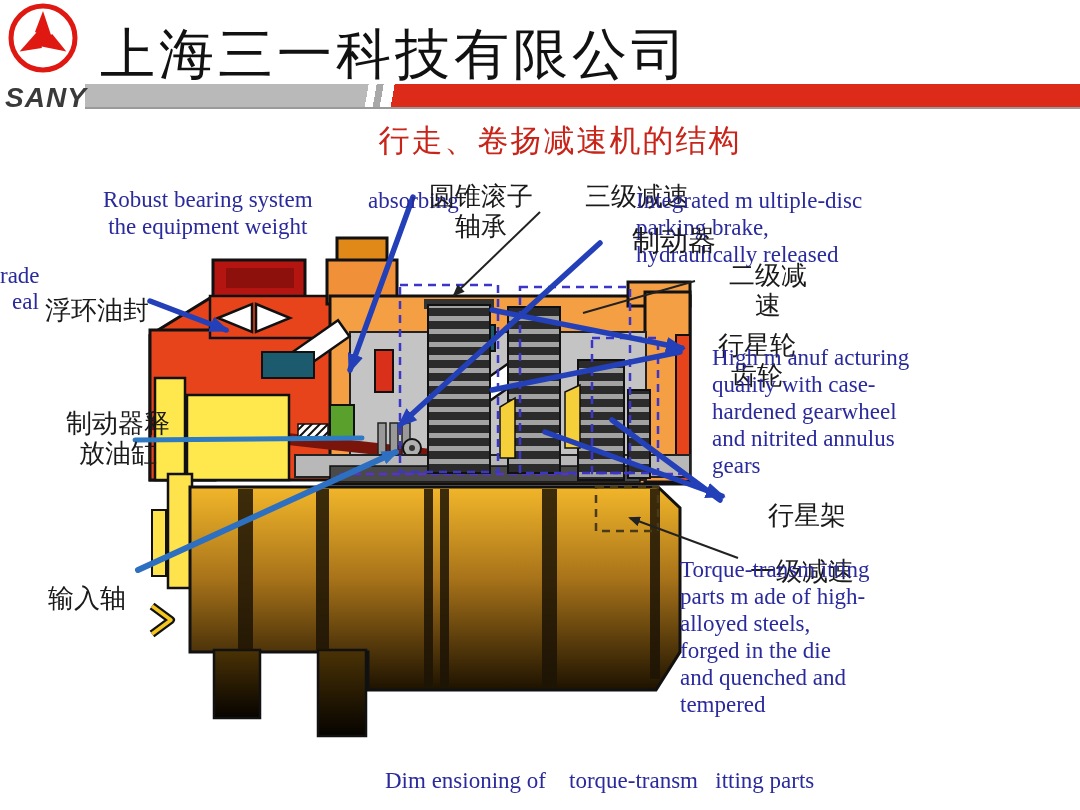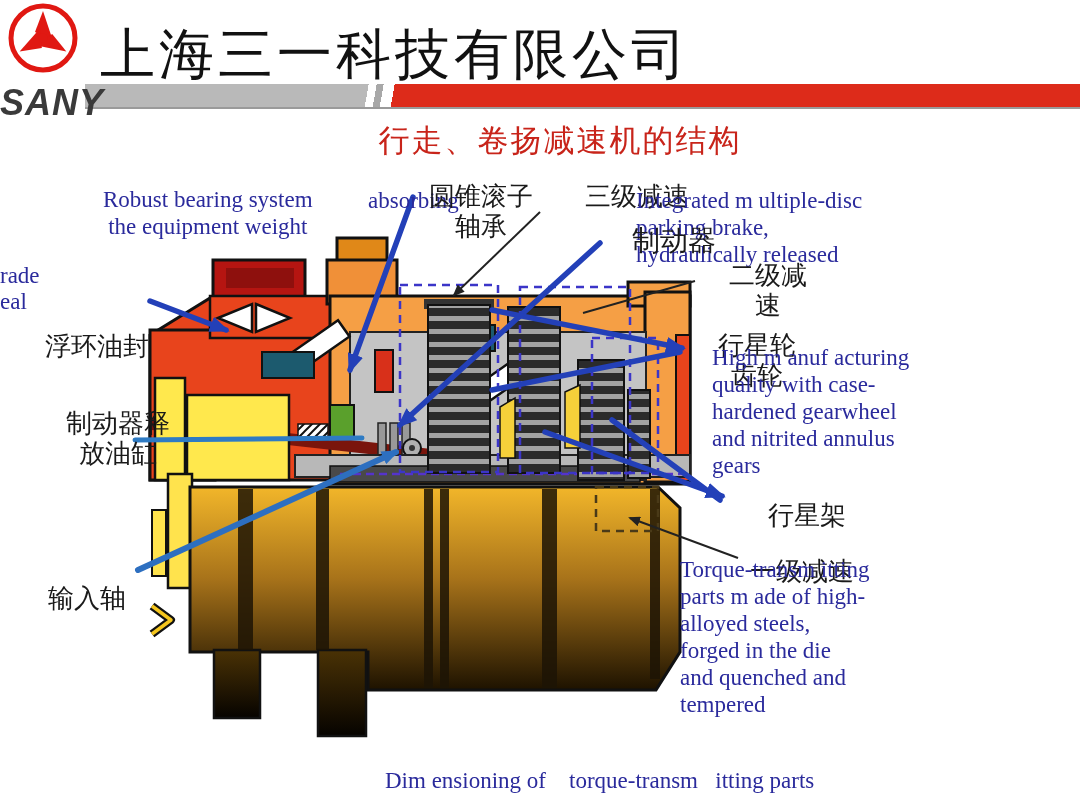--- a/index.html
+++ b/index.html
@@ -2,21 +2,21 @@
 <html><head>
 <meta charset="utf-8">
 <style>
   html,body{margin:0;padding:0;background:#fff;}
   .canvas{position:relative;width:1080px;height:810px;background:#ffffff;overflow:hidden;
           font-family:"Liberation Serif","DejaVu Serif",serif;}
   .abs{position:absolute;}
   
   .sany-word{left:0;top:82px;width:92px;text-align:center;
              font-family:"Liberation Sans","DejaVu Sans",sans-serif;
-             font-weight:bold;font-style:italic;font-size:36px;color:#3a3a3a;letter-spacing:1px;}
+             font-weight:bold;font-style:italic;font-size:28px;color:#3a3a3a;letter-spacing:1px;}
   .company{left:100px;top:18px;font-size:55px;color:#111;letter-spacing:4px;white-space:nowrap;
            font-family:"DejaVu Serif","Liberation Serif",serif;}
   .hbar{left:85px;top:84px;width:995px;height:23px;
         background:linear-gradient(100deg,#b9b9b9 0%,#b9b9b9 28.4%,#ffffff 28.4%,#ffffff 29.2%,
                    #a8a8a8 29.2%,#a8a8a8 29.9%,#ffffff 29.9%,#ffffff 31.0%,#dd2b1a 31.0%,#dd2b1a 100%);
         box-shadow:0 2px 0 #9a9a9a;}
   
   .slide-title{left:330px;top:120px;width:460px;text-align:center;font-size:31px;color:#c8241a;
                letter-spacing:2px;font-family:"DejaVu Serif","Liberation Serif",serif;white-space:nowrap;}
   
@@ -180,22 +180,22 @@
   <div class="abs cn ctr txt" style="left:420px;top:181px;width:122px;">圆锥滚子
 轴承</div>
   <div class="abs cn txt" style="left:585px;top:181px;">三级减速</div>
   <div class="abs en txt" style="left:636px;top:187px;">Integrated m ultiple-disc
 parking brake,
 hydraulically released</div>
   <div class="abs cn txt" style="left:632px;top:226px;font-size:28px;">制动器</div>
   <div class="abs cn ctr txt" style="left:722px;top:260px;width:92px;">二级减
 速</div>
   <div class="abs en txt" style="left:0px;top:262px;">rade</div>
-  <div class="abs en txt" style="left:0px;top:288px;">eal</div>
-  <div class="abs cn txt" style="left:45px;top:295px;margin-top:36px;">浮环油封</div>
+  <div class="abs en txt" style="left:0px;top:288px;padding-left:12px;">eal</div>
+  <div class="abs cn txt" style="left:45px;top:295px;">浮环油封</div>
   <div class="abs cn ctr txt" style="left:712px;top:330px;width:90px;">行星轮
 齿轮</div>
   <div class="abs en txt" style="left:712px;top:344px;">High m anuf acturing
 quality with case-
 hardened gearwheel
 and nitrited annulus
 gears</div>
   <div class="abs cn ctr txt" style="left:42px;top:408px;width:152px;">制动器释
 放油缸</div>
   <div class="abs cn txt" style="left:768px;top:500px;">行星架</div>

